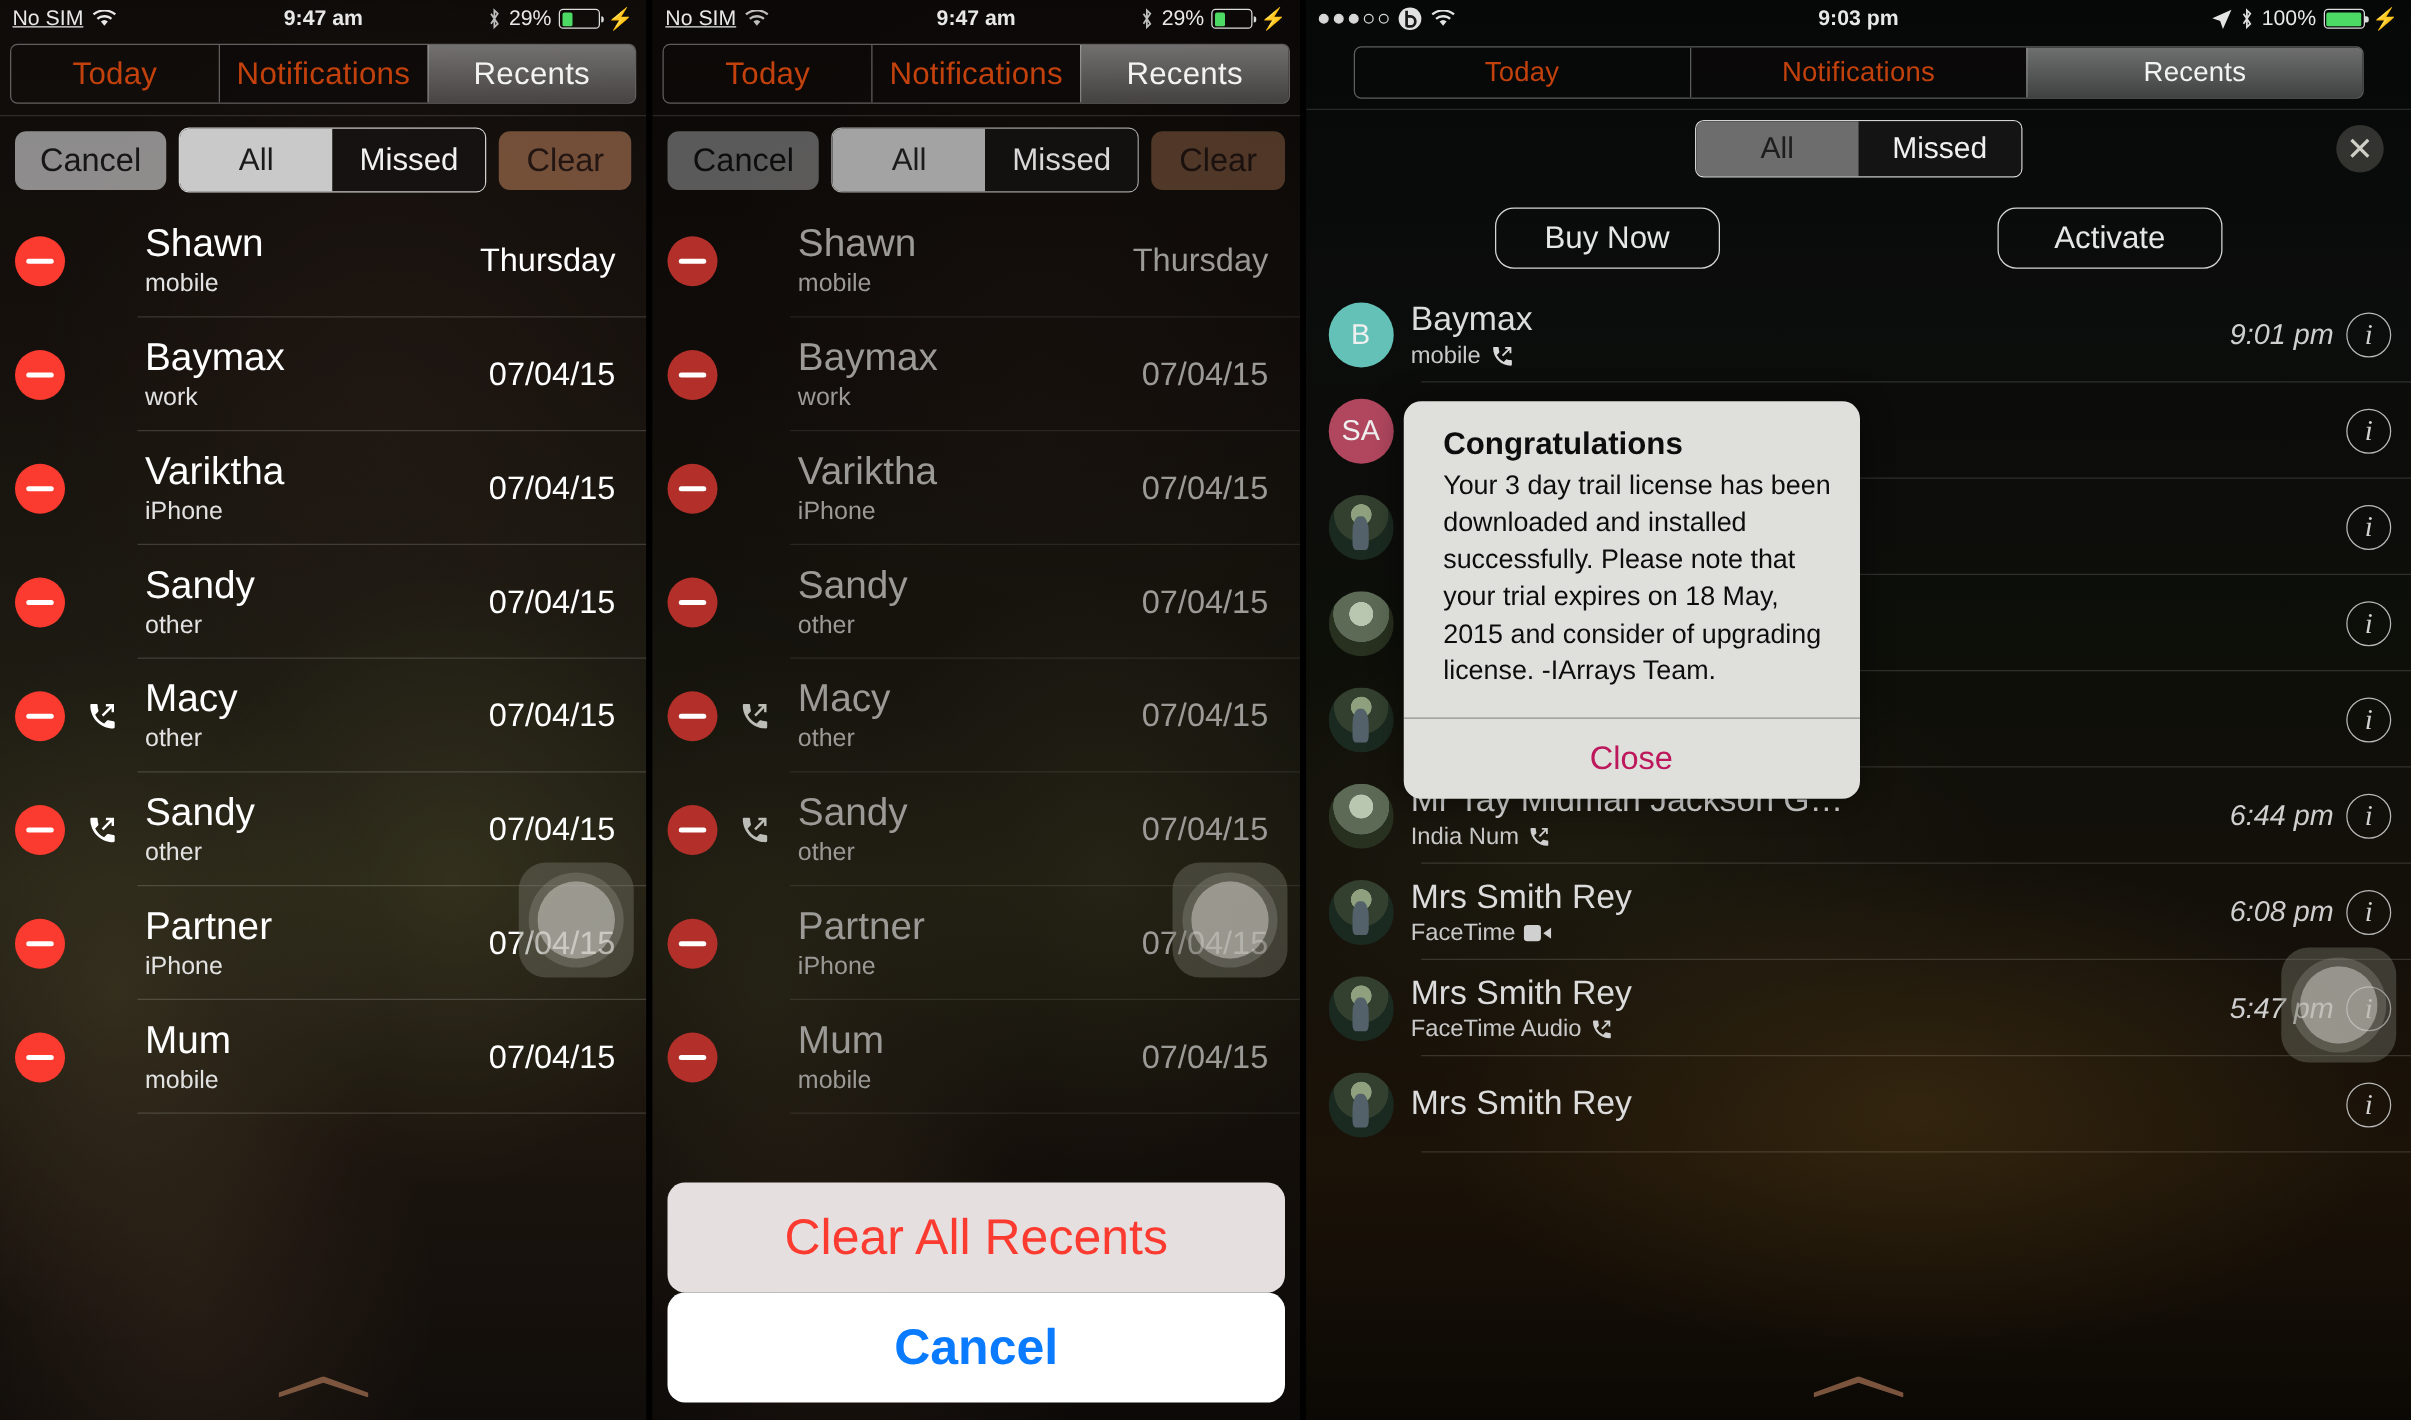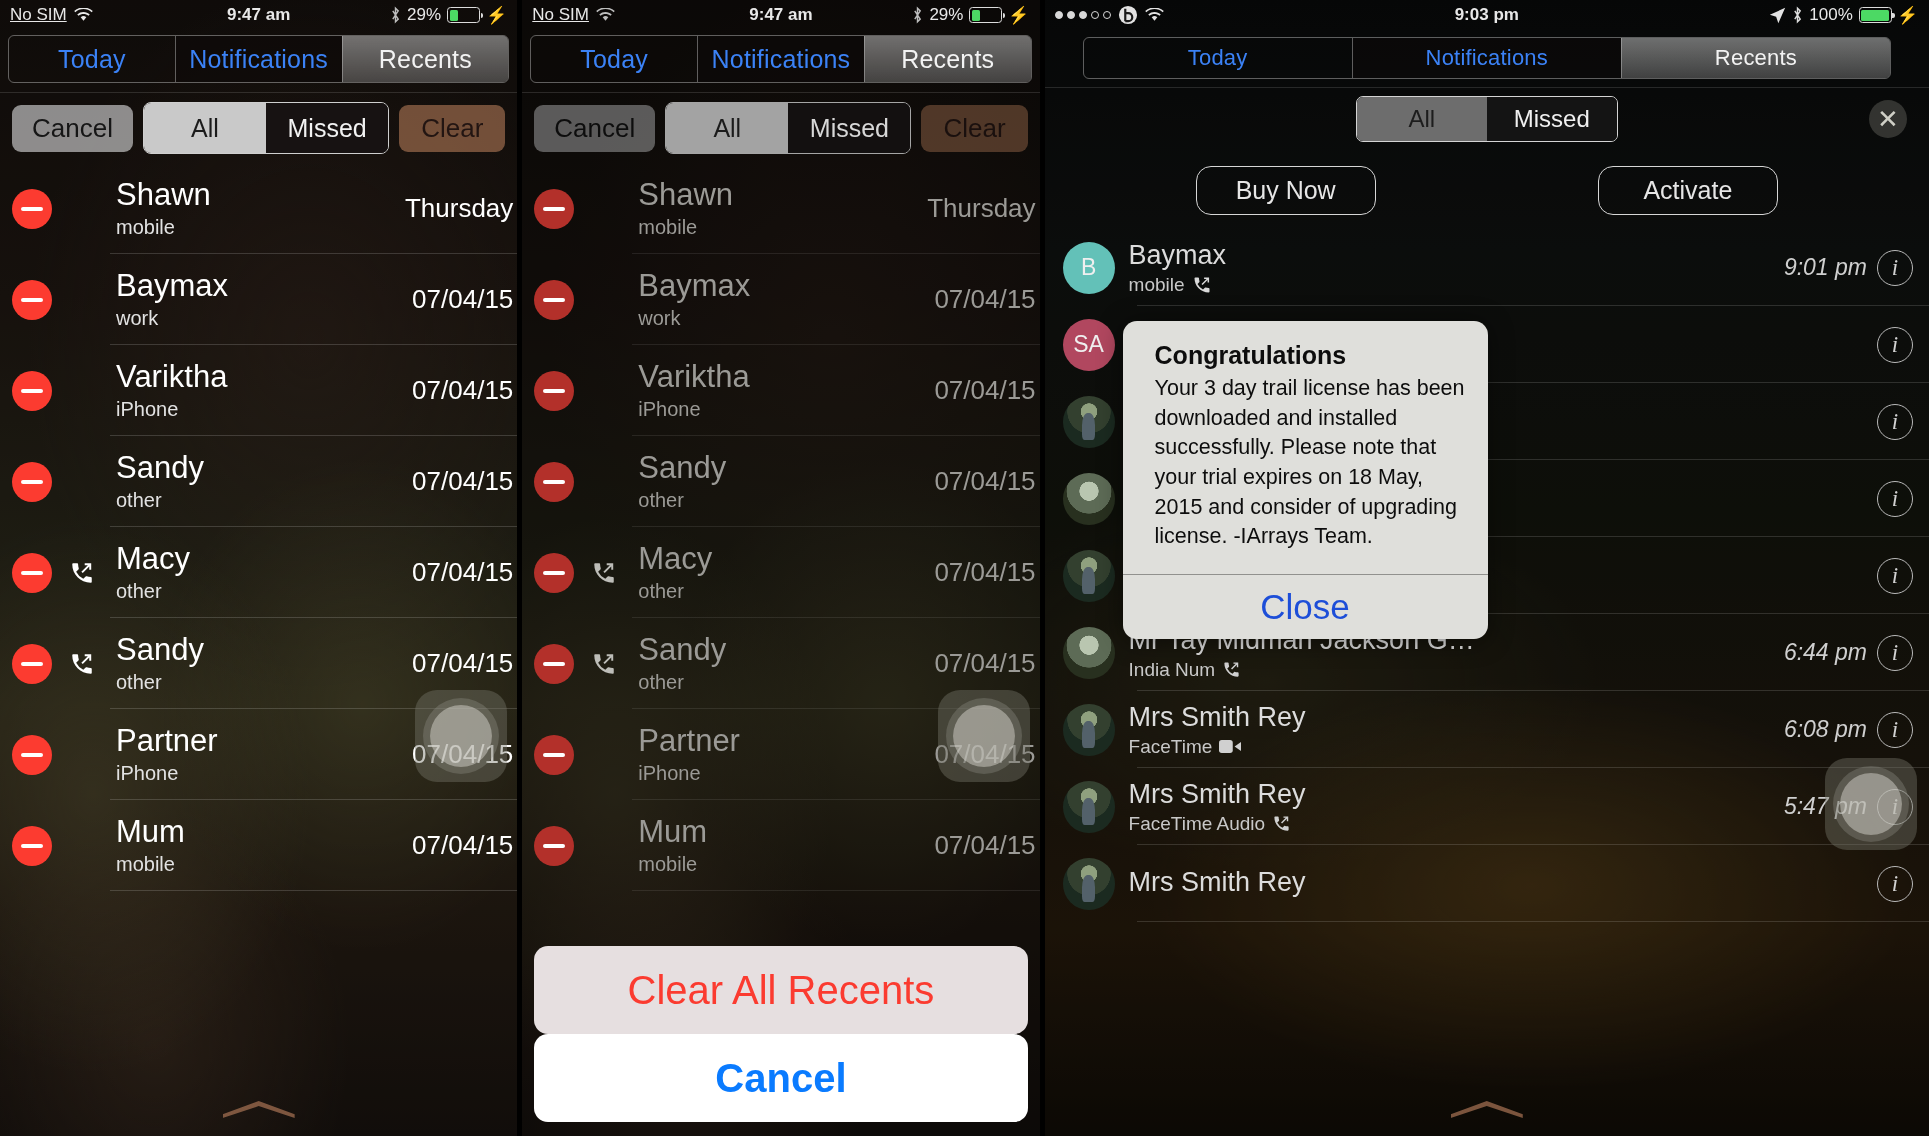--- a/index.html
+++ b/index.html
@@ -51,21 +51,21 @@
   .dots i.on { background:#d8d8d8; }
   .batt { width: 33px; height: 16px; border: 1.6px solid #dcdcdc; border-radius: 3.5px; position: relative; padding:1.5px; }
   .batt::after { content:""; position:absolute; right:-4px; top:4.5px; width:2.5px; height:5px; background:#dcdcdc; border-radius:0 2px 2px 0;}
   .batt > span { display:block; height:100%; background:#4cd964; border-radius:1.5px; }
   .bolt { font-size: 17px; color:#eee; line-height:1; }
 
   
   .nctabs { position:relative; z-index:5; margin: 5px 8px 0 8px; height: 48px;
     border:1px solid rgba(200,200,200,.45); border-radius:6px; display:flex; overflow:hidden; }
   .nctab { flex:1; display:flex; align-items:center; justify-content:center;
-    color:#3b82f6; font-size:25px; letter-spacing:.2px; }
+    color:#c2410c; font-size:25px; letter-spacing:.2px; }
   .nctab + .nctab { border-left:1px solid rgba(200,200,200,.45); }
   .nctab.sel { background: linear-gradient(180deg, rgba(205,205,205,.52), rgba(150,150,150,.40)); color:#f3f3f3; }
   .nctab.mid { background: rgba(12,10,10,.55); }
   .nctabs.small { height:42px; margin-top:7px; }
   .nctabs.small .nctab { font-size:22px; }
 
   .hairline { position:relative; z-index:5; height:1px; background: rgba(255,255,255,.13); margin-top:9px;}
 
   
   .toolbar { position:relative; z-index:5; height:70px; display:flex; align-items:center; padding:0 12px; gap:10px;}
@@ -73,21 +73,21 @@
   .btn-cancel { background: rgba(190,190,190,.72); color:#161616; padding:8px 20px; }
   .btn-clear  { background: rgba(175,120,85,.62); color:#221512; padding:8px 22px; }
   .seg { flex:1; max-width:250px; margin:0 auto; height:52px; border:1.6px solid #cfcfcf; border-radius:8px;
     display:flex; overflow:hidden; }
   .seg div { flex:1; display:flex; align-items:center; justify-content:center; font-size:25px; }
   .seg .all { background:#c9c9c9; color:#1b1b1b; }
   .seg .missed { background:#171212; color:#f2f2f2; }
 
   
   .list { position:relative; z-index:4; }
-  .row { display:flex; align-items:center; height:91px; padding:0 4px 0 12px; position:relative; }
+  .row { display:flex; align-items:center; height:91px; padding:0 25px 0 12px; position:relative; }
   .row::after { content:""; position:absolute; left:110px; right:0; bottom:0; height:1px; background: rgba(255,255,255,.16); }
   .minus { width:40px; height:40px; border-radius:50%; background:#fc3b30; position:relative; flex:none; }
   .minus::after { content:""; position:absolute; left:9px; right:9px; top:18.5px; height:3.5px; background:#fff; border-radius:2px; }
   .callicon { width:40px; flex:none; display:flex; align-items:center; justify-content:center; margin-left:10px; }
   .callicon svg { width:26px; height:26px; }
   .spacer40 { width:40px; flex:none; margin-left:10px; }
   .rowtext { flex:1; min-width:0; padding-left:14px; }
   .rowname { color:#fff; font-size:31px; line-height:1.08; white-space:nowrap; overflow:hidden; text-overflow:ellipsis;}
   .rowsub { color:#e2e2e2; font-size:20px; margin-top:4px; display:flex; align-items:center; gap:8px;}
   .rowtime { color:#fff; font-size:26px; white-space:nowrap; flex:none; padding-left:8px;}
@@ -149,21 +149,21 @@
 
   
   .alert { position:absolute; z-index:30; left:78px; top:321px; width:365px;
      background:#dfdfdb; border-radius:14px; overflow:hidden;
      box-shadow: 0 2px 26px rgba(0,0,0,.45); }
   .alert-body { padding:20px 16px 22px 32px; text-align:left; color:#0d0d0d; }
   .alert-title { font-size:25px; font-weight:bold; margin-bottom:4px; }
   .alert-msg { font-size:21.5px; line-height:1.38; }
   .alert-div { height:1px; background: rgba(0,0,0,.35); }
   .alert-btn { height:64px; display:flex; align-items:center; justify-content:center;
-     color:#1d4ed8; font-size:35px; }
+     color:#be185d; font-size:26px; }
 
   svg { display:block; }
 </style>
 </head>
 <body>
 
 <div class="stage">
 
   <div class="panel p1">
     <div class="wall"></div>

